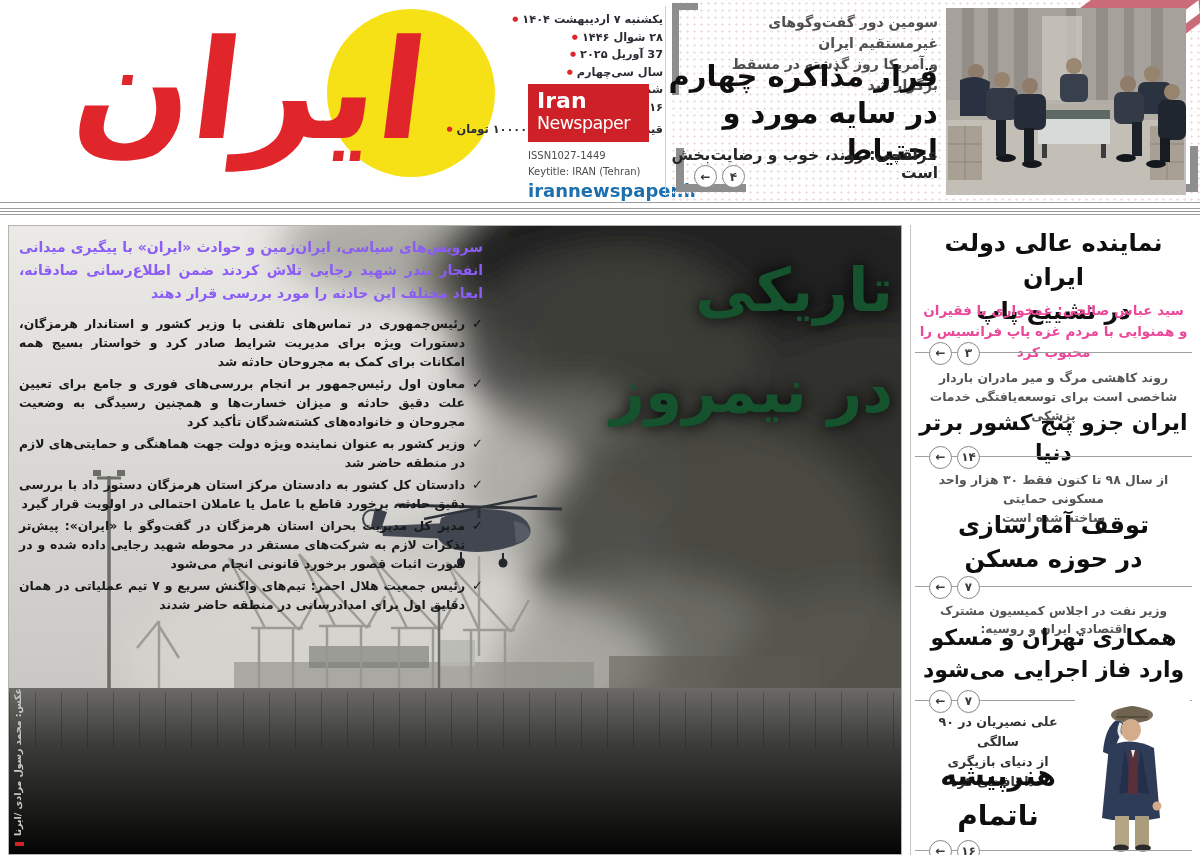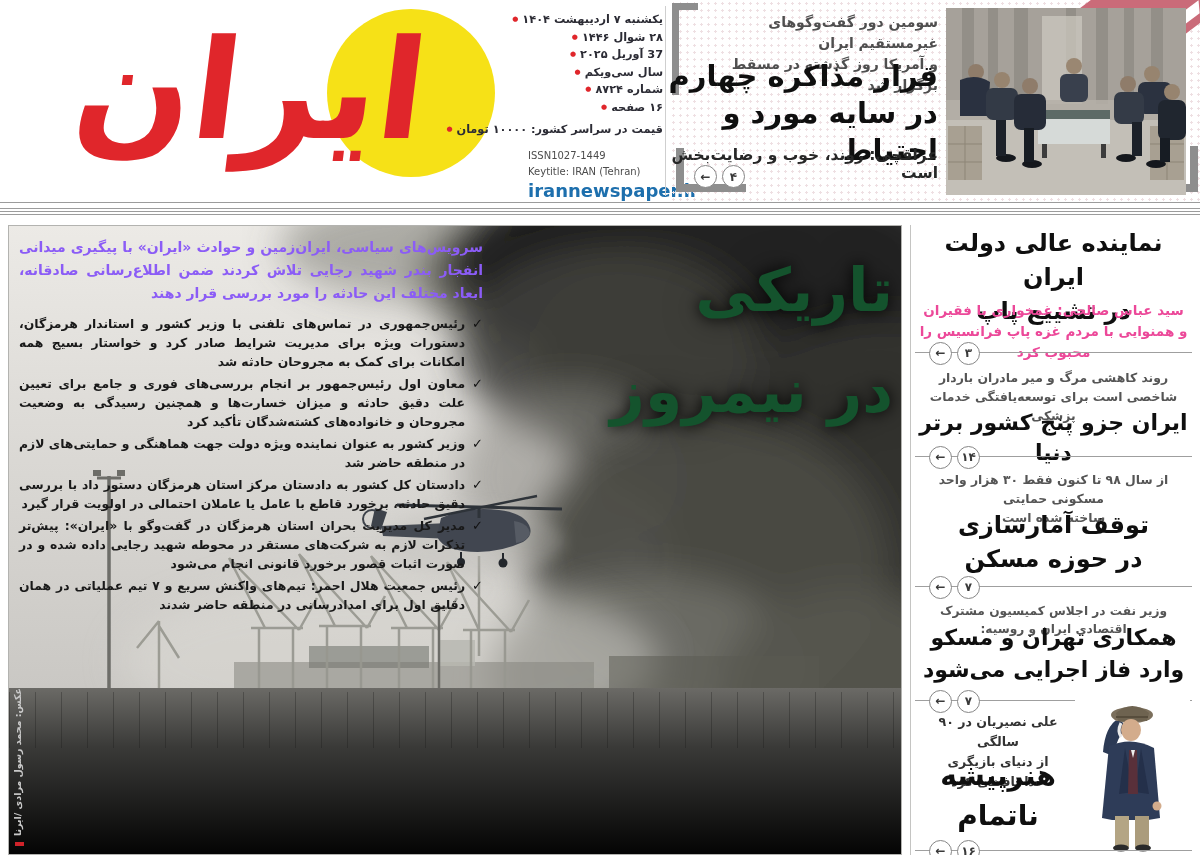--- a/index.html
+++ b/index.html
@@ -89,26 +89,30 @@
 
 <div id="page">
 
   <div class="logo-circle"></div>
   <div class="logo-text">ایران</div>
 
   <ul class="date-col">
     <li>یکشنبه ۷ اردیبهشت ۱۴۰۴</li>
     <li>۲۸ شوال ۱۴۴۶</li>
     <li>37 آوریل ۲۰۲۵</li>
-    <li>سال سی‌ویکم</li>
+    <li>سال سی‌چهارم</li>
     <li>شماره ۸۷۲۴</li>
     <li>۱۶ صفحه</li>
     <li class="price">قیمت در سراسر کشور: ۱۰۰۰۰ تومان</li>
   </ul>
 
+  <div class="brand-box">
+    <div class="l1">Iran</div>
+    <div class="l2">Newspaper</div>
+  </div>
   <div class="issn-block">
     <div>ISSN1027-1449</div>
     <div>Keytitle: IRAN (Tehran)</div>
   </div>
   <div class="website">irannewspaper.ir</div>
   <div class="mast-vrule"></div>
 
   <div class="top-right">
     <div class="ribbon">
       <div class="ribbon-slash"></div>

